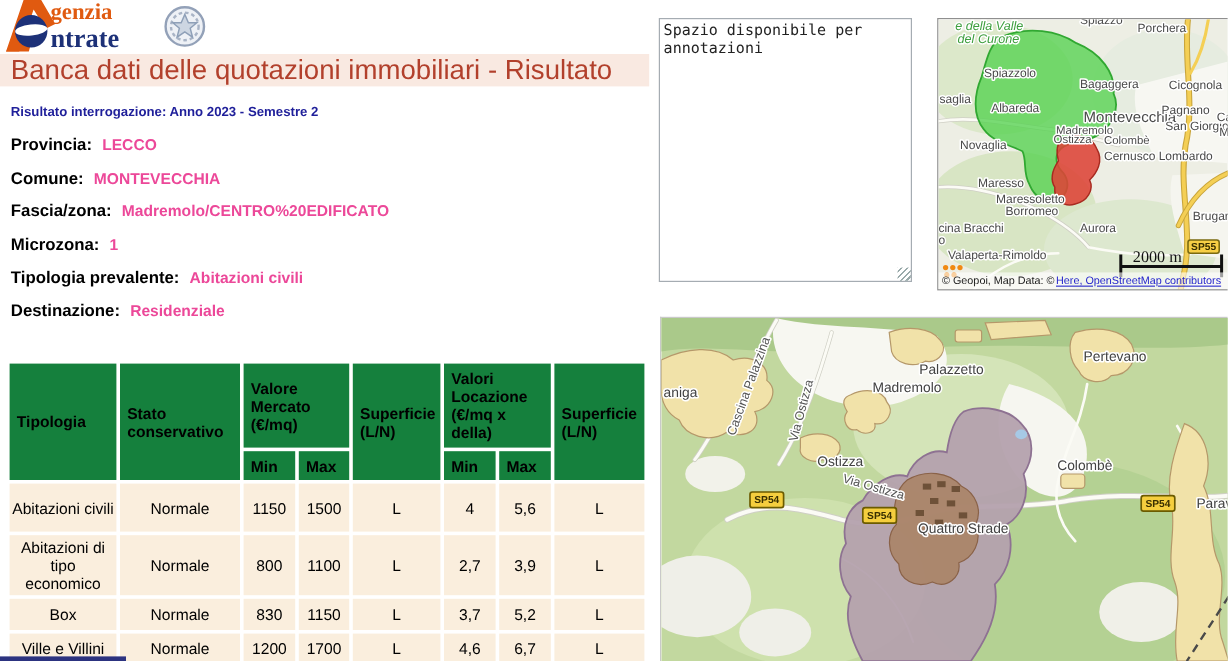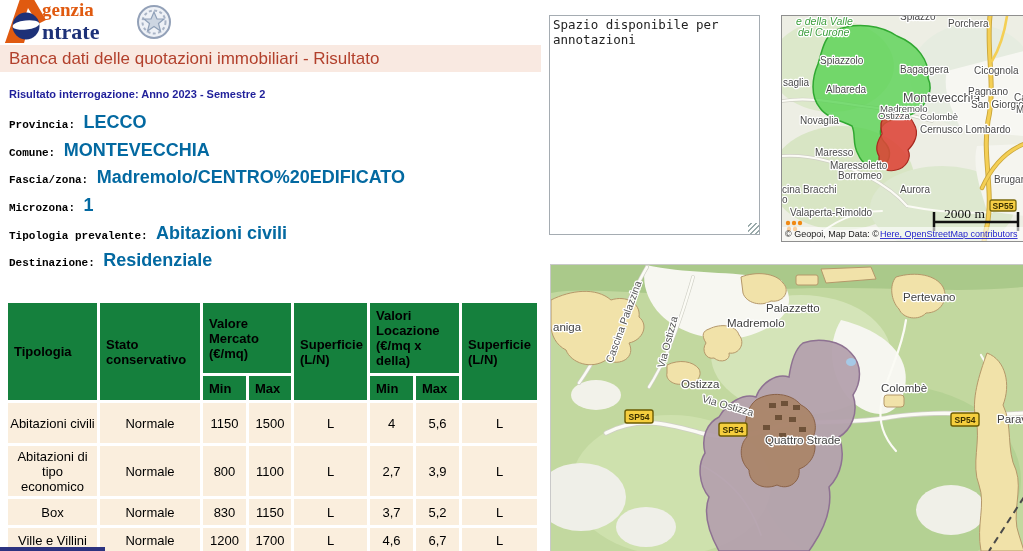--- a/index.html
+++ b/index.html
@@ -3,30 +3,30 @@
 <meta charset="utf-8">
 <style>
   html,body{margin:0;padding:0;}
   body{width:1023px;height:551px;overflow:hidden;background:#fff;
        font-family:"Liberation Sans",sans-serif;}
   .page{position:relative;width:843px;height:551px;}
 
   
   .logo{position:absolute;left:4px;top:0;}
   .titlebar{position:absolute;left:0;top:45px;width:541px;height:27px;
-    background:#f9e9e1;color:#b2402c;font-size:17px;line-height:27px;
+    background:#f9e9e1;color:#b2402c;font-size:23px;line-height:27px;
     padding-left:9px;box-sizing:border-box;}
   .heading{position:absolute;left:9px;top:88px;font-size:11px;font-weight:bold;
     color:#1f1f9a;}
 
   
   .fields{position:absolute;left:9px;top:112px;}
   .frow{height:27.7px;white-space:nowrap;}
-  .flabel{font-family:Liberation Mono, monospace;font-weight:bold;font-size:11px;color:#000;}
-  .fvalue{font-size:18px;font-weight:bold;color:#0369a1;padding-left:4px;margin-top:36px;}
+  .flabel{font-family:Liberation Sans, sans-serif;font-weight:bold;font-size:14px;color:#000;}
+  .fvalue{font-size:13px;font-weight:bold;color:#ec4899;padding-left:4px;margin-top:36px;}
 
   
   .qtable{position:absolute;left:5px;top:300px;}
   table{border-collapse:separate;border-spacing:3px;table-layout:fixed;width:535px;
     font-size:13px;color:#000;}
   th{background:#15803d;font-weight:bold;text-align:left;vertical-align:middle;
     padding:3px 6px;line-height:15px;}
   td{background:#faeedd;text-align:center;vertical-align:middle;padding:2px 2px;line-height:15px;}
 
   

